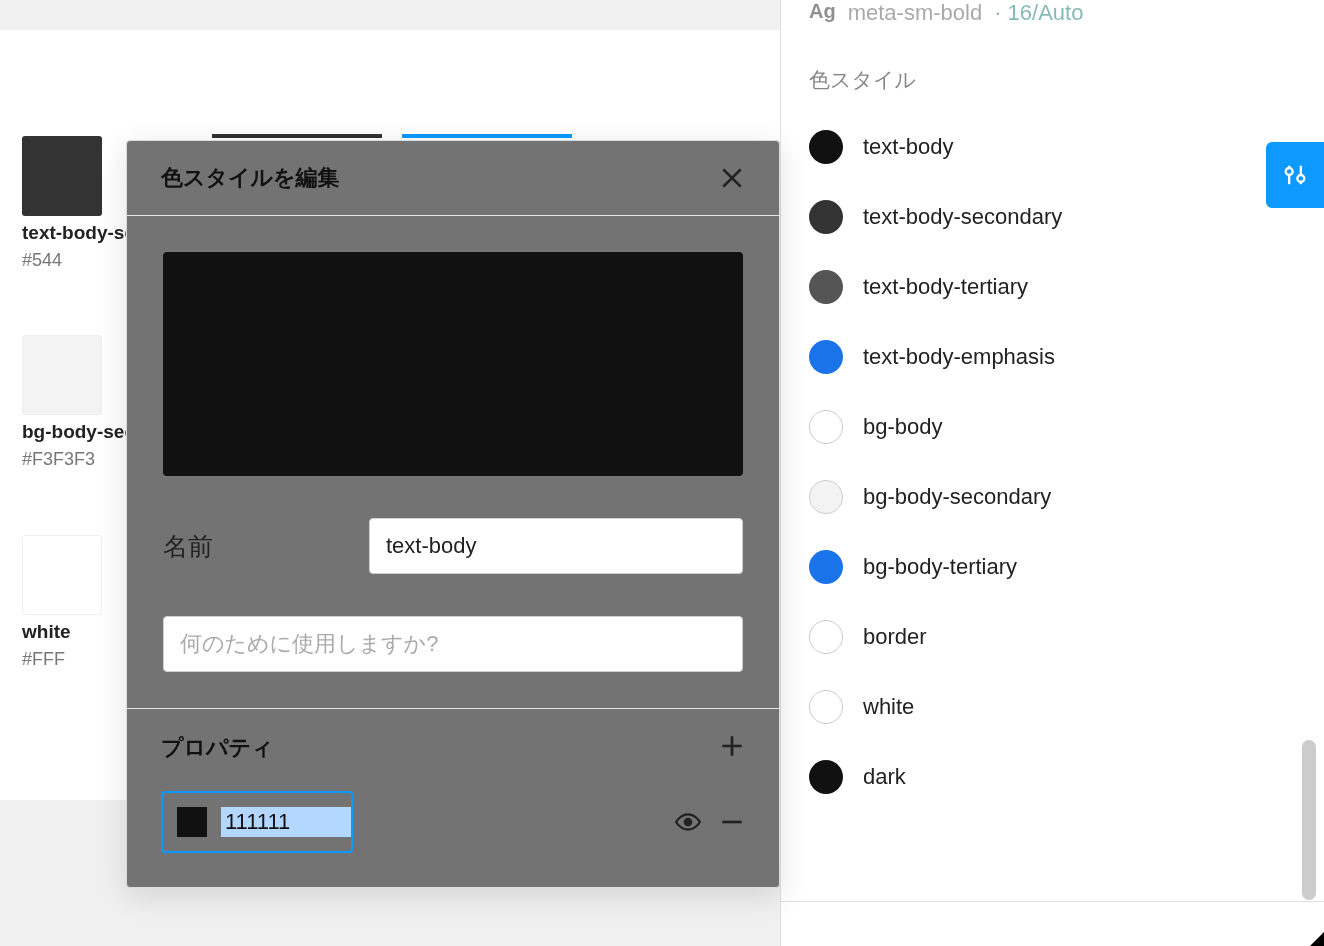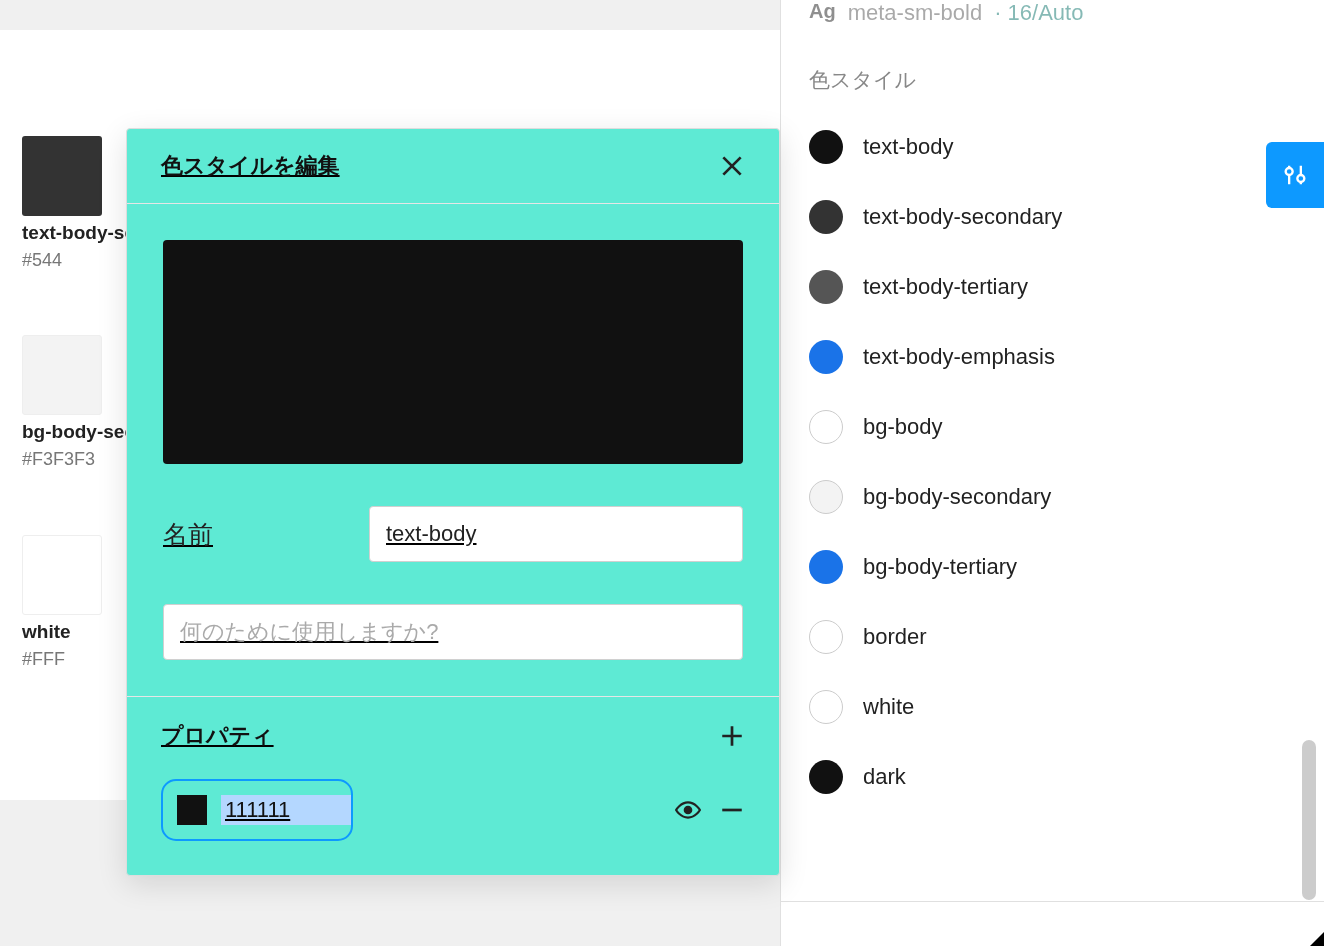--- a/index.html
+++ b/index.html
@@ -83,28 +83,27 @@
   top: 800px;
   width: 780px;
   height: 146px;
   background: #f0f0f0;
 }
 
 
 .modal {
   position: absolute;
   left: 126px;
-  top: 128px;
+  top: 140px;
   width: 654px;
-  background: #5eead4;
+  background: #737373;
   border: 1px solid #ddd;
   border-radius: 4px;
   box-shadow: 0 8px 30px rgba(0,0,0,0.12);
   z-index: 10;
-  text-decoration: underline;
 }
 .modal-header {
   display: flex;
   align-items: center;
   justify-content: space-between;
   padding: 22px 34px;
   border-bottom: 1px solid #e6e6e6;
 }
 .modal-title {
   font-size: 22px;
@@ -147,21 +146,20 @@
   color: #222;
   outline: none;
 }
 .form-input::placeholder { color: #aaa; }
 .props-section {
   border-top: 1px solid #e6e6e6;
   padding: 24px 34px 34px;
 }
 .props-header {
   display: flex;
-  align-items: center;
   justify-content: space-between;
 }
 .props-title {
   font-size: 22px;
   font-weight: 600;
   color: #111;
 }
 .plus-icon, .eye-icon, .minus-icon {
   width: 26px;
   height: 26px;
@@ -170,21 +168,21 @@
 .color-row {
   display: flex;
   align-items: center;
   margin-top: 28px;
   gap: 18px;
 }
 .color-field {
   display: flex;
   align-items: center;
   border: 2px solid #0d99ff;
-  border-radius: 15px;
+  border-radius: 4px;
   height: 62px;
   overflow: hidden;
 }
 .color-swatch-sm {
   width: 30px;
   height: 30px;
   background: #111111;
   margin-left: 14px;
   margin-right: 14px;
 }

